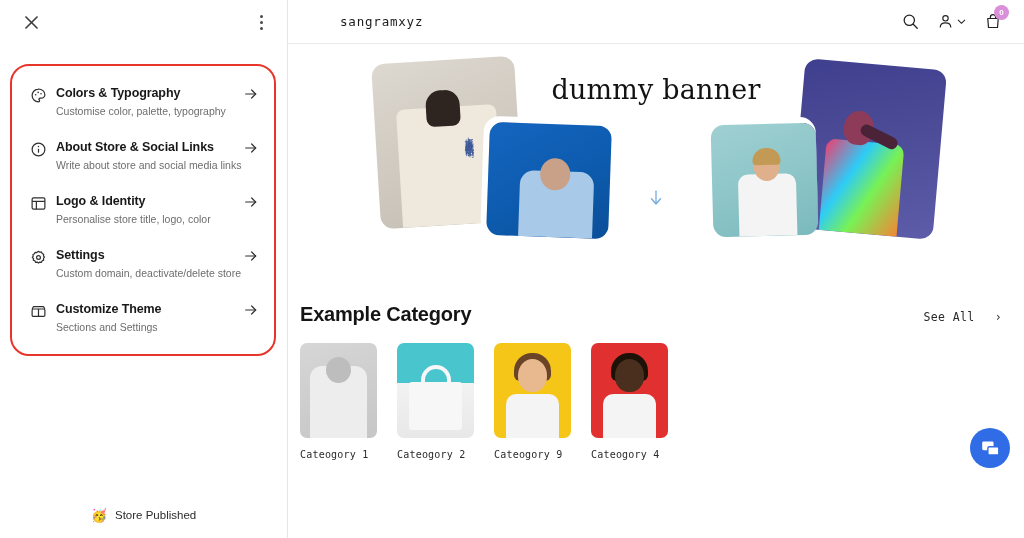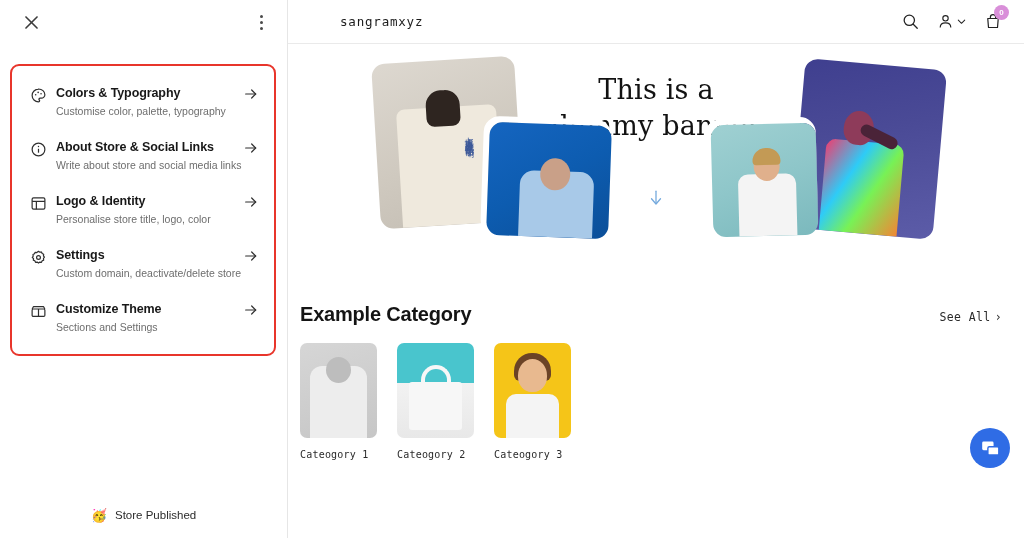--- a/index.html
+++ b/index.html
@@ -34,21 +34,21 @@
   .kebab { width: 20px; height: 22px; display:flex; flex-direction:column;
            align-items:center; justify-content:center; gap:3px; cursor:pointer; }
   .kebab i { display:block; width:3px; height:3px; border-radius:50%; background:#4a4a4a; }
 
   
   .menu-group {
     position: absolute;
     left: 10px; top: 64px;
     width: 266px;
     border: 2px solid #e8352b;
-    border-radius: 9px;
+    border-radius: 19px;
     padding: 8px 0 10px 0;
     background: #fff;
   }
   .menu-item {
     display: flex; align-items: flex-start;
     padding: 9px 14px 9px 18px;
     cursor: pointer; position: relative;
   }
   .mi-icon {
     flex: 0 0 26px; width: 26px; height: 22px;
@@ -214,21 +214,21 @@
     display: flex; align-items: baseline; justify-content: space-between;
     padding: 0 0 0 6px; margin-top: 6px;
   }
   .cat-title {
     font-size: 20px; font-weight: bold; color: #141414;
     letter-spacing: -0.2px;
     font-family: "Liberation Sans", sans-serif;
   }
   .see-all {
     font-size: 11.5px; color: #2a2a2a; cursor: pointer;
-    letter-spacing: 0.4px; display: flex; align-items: center; gap: 4px;
+    letter-spacing: 0.4px; display: flex; align-items: center; gap: 20px;
     font-family: "DejaVu Sans Mono", monospace;
   }
   .cat-grid {
     display: flex; gap: 20px; margin-top: 17px; padding-left: 6px;
   }
   .cat-cell { width: 77px; }
   .cat-thumb {
     width: 77px; height: 95px; border-radius: 7px; overflow: hidden;
     position: relative; cursor: pointer;
   }
@@ -464,21 +464,20 @@
         <span class="fig tee-head"></span>
         <span class="fig tee-glyph">七床成血香重兄年白忆前千句</span>
       </div>
 
       <div class="card c-blue">
         <span class="fig hood-body"></span>
         <span class="fig hood-head"></span>
       </div>
 
       <div class="banner-title">
-        <div>This is a</div>
         <div>dummy banner</div>
       </div>
 
       <div class="scroll-arrow">
         <svg width="18" height="24" viewBox="0 0 24 24" fill="none" stroke="currentColor" stroke-width="1.7" stroke-linecap="round" stroke-linejoin="round">
           <line x1="12" y1="3" x2="12" y2="19"></line>
             <polyline points="6,13 12,20 18,13"></polyline>
         </svg>
       </div>
 
@@ -522,23 +521,31 @@
           </div>
           <div class="cat-label">Cateogory 2</div>
         </div>
 
         <div class="cat-cell">
           <div class="cat-thumb t3">
             <span class="th-hair"></span>
             <span class="th-face"></span>
             <span class="th-shirt"></span>
           </div>
-          <div class="cat-label">Cateogory 3</div>
+          <div class="cat-label">Cateogory 9</div>
         </div>
 
+        <div class="cat-cell">
+          <div class="cat-thumb t4">
+            <span class="th-hair th-hair-d"></span>
+            <span class="th-face th-face-d"></span>
+            <span class="th-shirt"></span>
+          </div>
+          <div class="cat-label">Cateogory 4</div>
+        </div>
 
 
       </div>
     </section>
 
     <div class="chat-widget">
       <svg width="21" height="21" viewBox="0 0 24 24" fill="currentColor">
         <rect x="2.5" y="4" width="13" height="10" rx="1.6"></rect>
         <rect x="9" y="10" width="12.5" height="9.5" rx="1.6" stroke="#2f6ce5" stroke-width="1.6"></rect>
       </svg>

